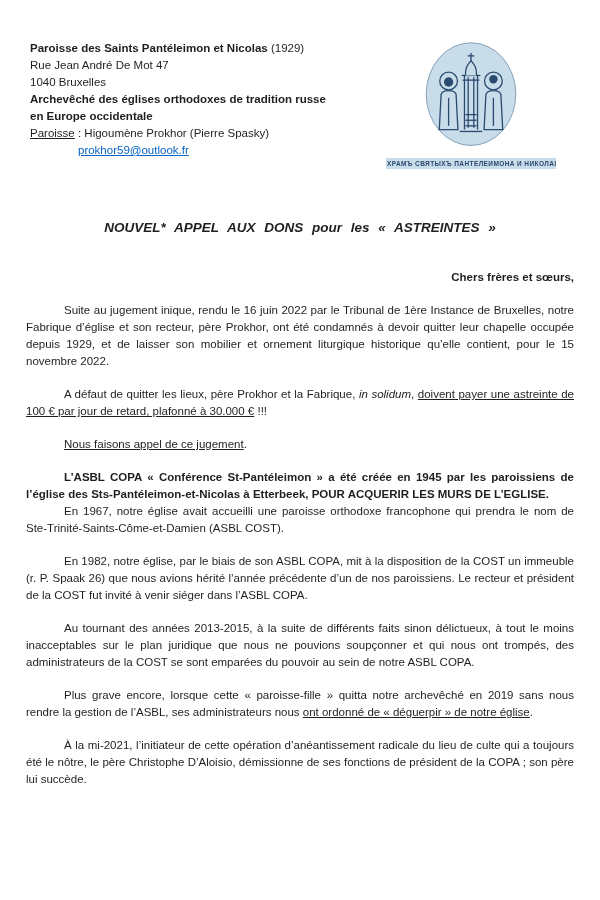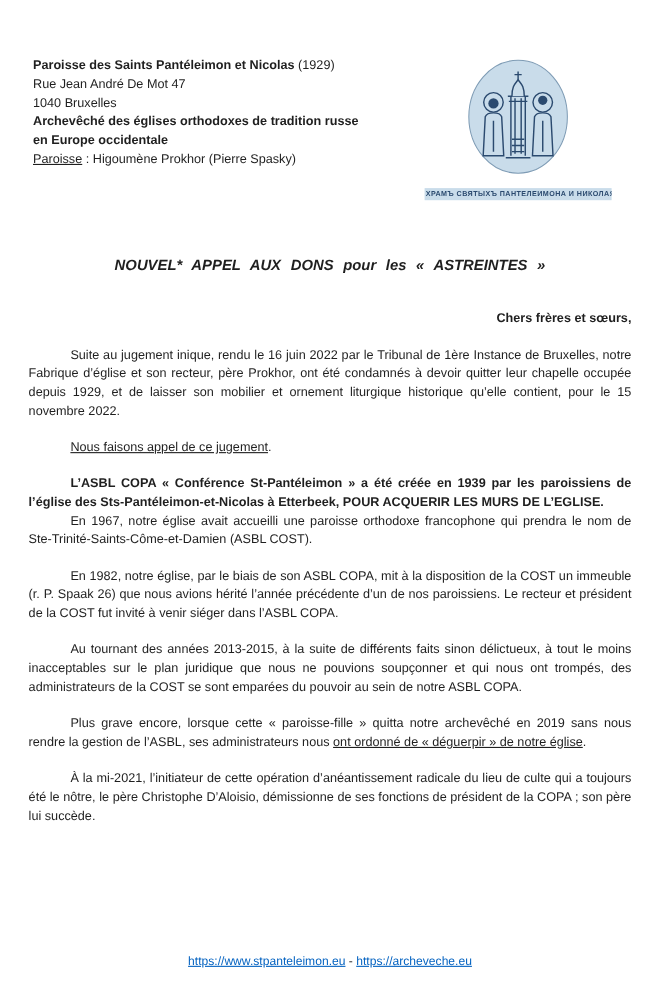--- a/index.html
+++ b/index.html
@@ -7,21 +7,21 @@
     width: 600px; height: 900px;
     background: #ffffff;
     font-family: "Liberation Sans", sans-serif;
     color: #1f1f1f;
     overflow: hidden;
   }
   .page {
     position: relative;
     width: 600px; height: 900px;
     box-sizing: border-box;
-    padding: 52px 26px 0 26px;
+    padding: 40px 26px 0 26px;
   }
   
   .letterhead {
     display: flex;
     justify-content: space-between;
     align-items: flex-start;
   }
   .lh-left {
     font-size: 11.5px;
     line-height: 17px;
@@ -97,20 +97,21 @@
 <div class="page">
 
   <div class="letterhead">
     <div class="lh-left">
       <div><span class="bold">Paroisse des Saints Pantéleimon et Nicolas</span><span> (1929)</span></div>
       <div>Rue Jean André De Mot 47</div>
       <div>1040 Bruxelles</div>
       <div class="bold">Archevêché des églises orthodoxes de tradition russe</div>
       <div class="bold">en Europe occidentale</div>
       <div><span class="underline">Paroisse</span><span> : Higoumène Prokhor (Pierre Spasky)</span></div>
+      <div class="email-line"><a class="link">prokhor59@outlook.fr</a></div>
     </div>
     <div class="lh-right">
       <svg width="112" height="112" viewBox="0 0 120 120">
         <ellipse cx="60" cy="58" rx="48" ry="55" fill="#c9dcea" stroke="#7f9cb5" stroke-width="1"></ellipse>
         <g stroke="#2b4a6f" stroke-width="1.4" fill="none">
 
           <line x1="53" y1="38" x2="53" y2="96"></line>
           <line x1="67" y1="38" x2="67" y2="96"></line>
           <line x1="57" y1="40" x2="57" y2="94"></line>
           <line x1="63" y1="40" x2="63" y2="94"></line>
@@ -143,33 +144,31 @@
 
   <div class="title-block">
     <div class="title-line1">NOUVEL* APPEL AUX DONS pour les « ASTREINTES »</div>
   </div>
 
   <div class="body-text">
     <p class="salutation bold">Chers frères et sœurs,</p>
 
     <p class="indent">Suite au jugement inique, rendu le 16 juin 2022 par le Tribunal de 1ère Instance de Bruxelles, notre Fabrique d’église et son recteur, père Prokhor, ont été condamnés à devoir quitter leur chapelle occupée depuis 1929, et de laisser son mobilier et ornement liturgique historique qu’elle contient, pour le 15 novembre 2022.</p>
 
+    <p class="indent"><span>A défaut de quitter les lieux, père Prokhor et la Fabrique, </span><span class="italic">in solidum</span><span>, </span><span class="underline">doivent payer une astreinte de 100 € par jour de retard, plafonné à 30.000 €</span><span> !!!</span></p>
 
     <p class="indent"><span class="underline">Nous faisons appel de ce jugement</span><span>.</span></p>
 
-    <p class="indent bold nogap">L’ASBL COPA « Conférence St-Pantéleimon » a été créée en 1939 par les paroissiens de l’église des Sts-Pantéleimon-et-Nicolas à Etterbeek, POUR ACQUERIR LES MURS DE L’EGLISE.</p>
+    <p class="indent bold nogap">L’ASBL COPA « Conférence St-Pantéleimon » a été créée en 1945 par les paroissiens de l’église des Sts-Pantéleimon-et-Nicolas à Etterbeek, POUR ACQUERIR LES MURS DE L’EGLISE.</p>
 
     <p class="indent gap-lg">En 1967, notre église avait accueilli une paroisse orthodoxe francophone qui prendra le nom de Ste-Trinité-Saints-Côme-et-Damien (ASBL COST).</p>
 
     <p class="indent">En 1982, notre église, par le biais de son ASBL COPA, mit à la disposition de la COST un immeuble (r. P. Spaak 26) que nous avions hérité l’année précédente d’un de nos paroissiens. Le recteur et président de la COST fut invité à venir siéger dans l’ASBL COPA.</p>
 
     <p class="indent">Au tournant des années 2013-2015, à la suite de différents faits sinon délictueux, à tout le moins inacceptables sur le plan juridique que nous ne pouvions soupçonner et qui nous ont trompés, des administrateurs de la COST se sont emparées du pouvoir au sein de notre ASBL COPA.</p>
 
     <p class="indent"><span>Plus grave encore, lorsque cette « paroisse-fille » quitta notre archevêché en 2019 sans nous rendre la gestion de l’ASBL, ses administrateurs nous </span><span class="underline">ont ordonné de « déguerpir » de notre église</span><span>.</span></p>
 
     <p class="indent">À la mi-2021, l’initiateur de cette opération d’anéantissement radicale du lieu de culte qui a toujours été le nôtre, le père Christophe D’Aloisio, démissionne de ses fonctions de président de la COPA ; son père lui succède.</p>
   </div>
 
-  <div class="footer">
-    <a class="link">https://www.stpanteleimon.eu</a><span> - </span><a class="link">https://archeveche.eu</a>
-  </div>
 
 </div>
 
 </body></html>

